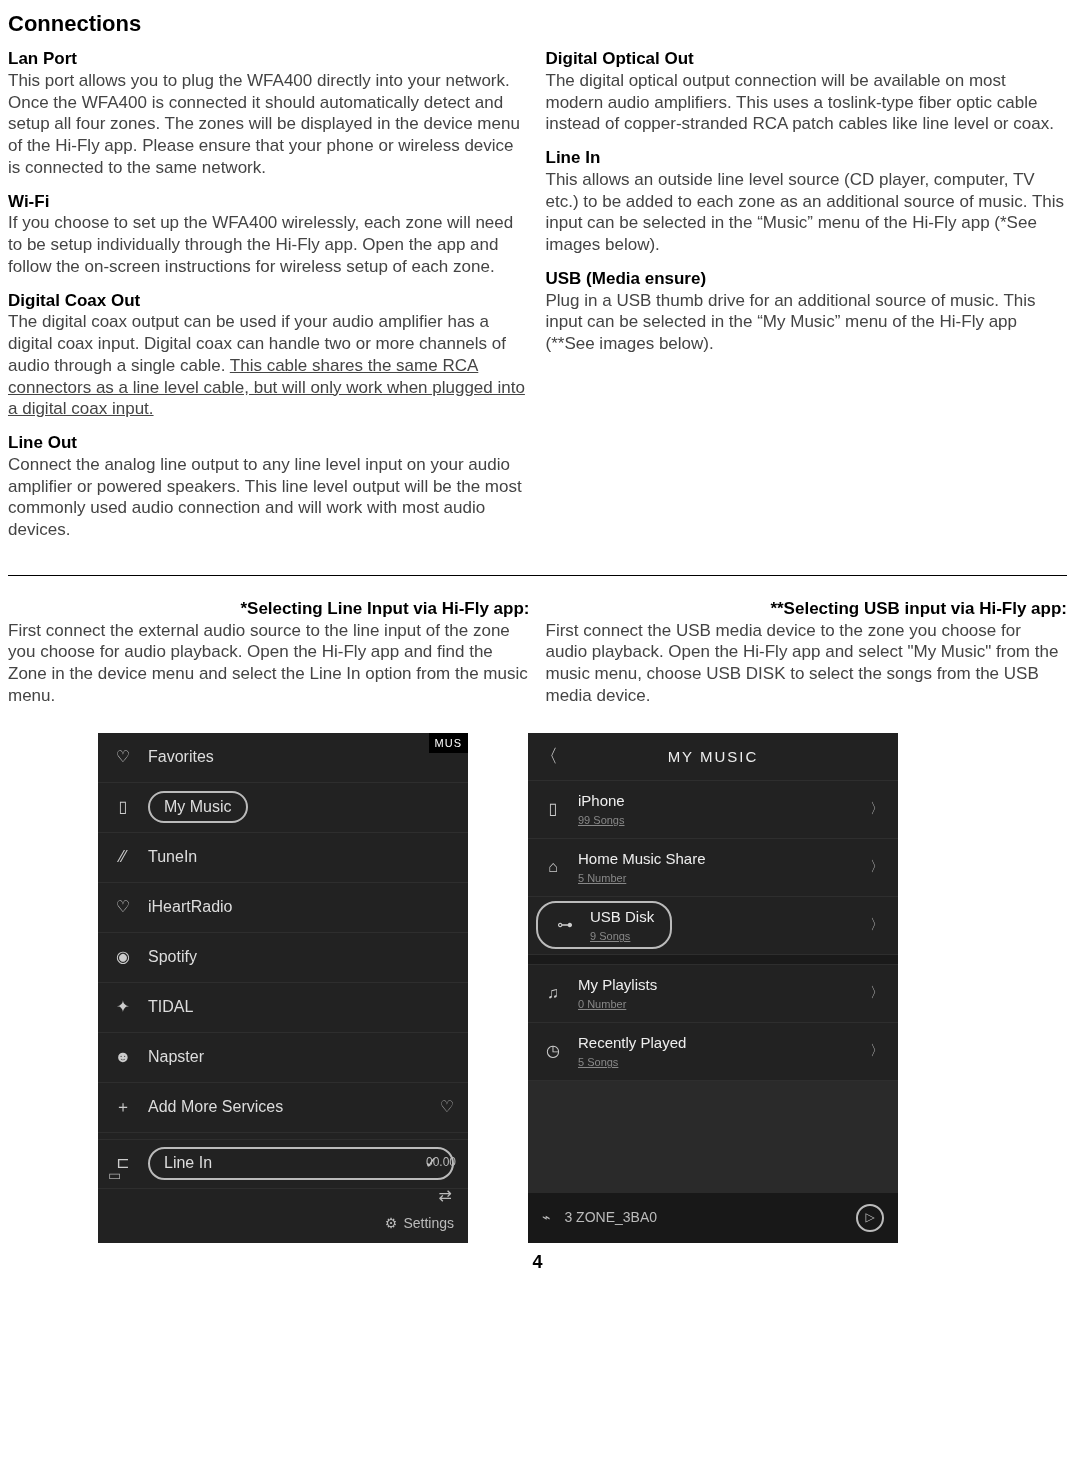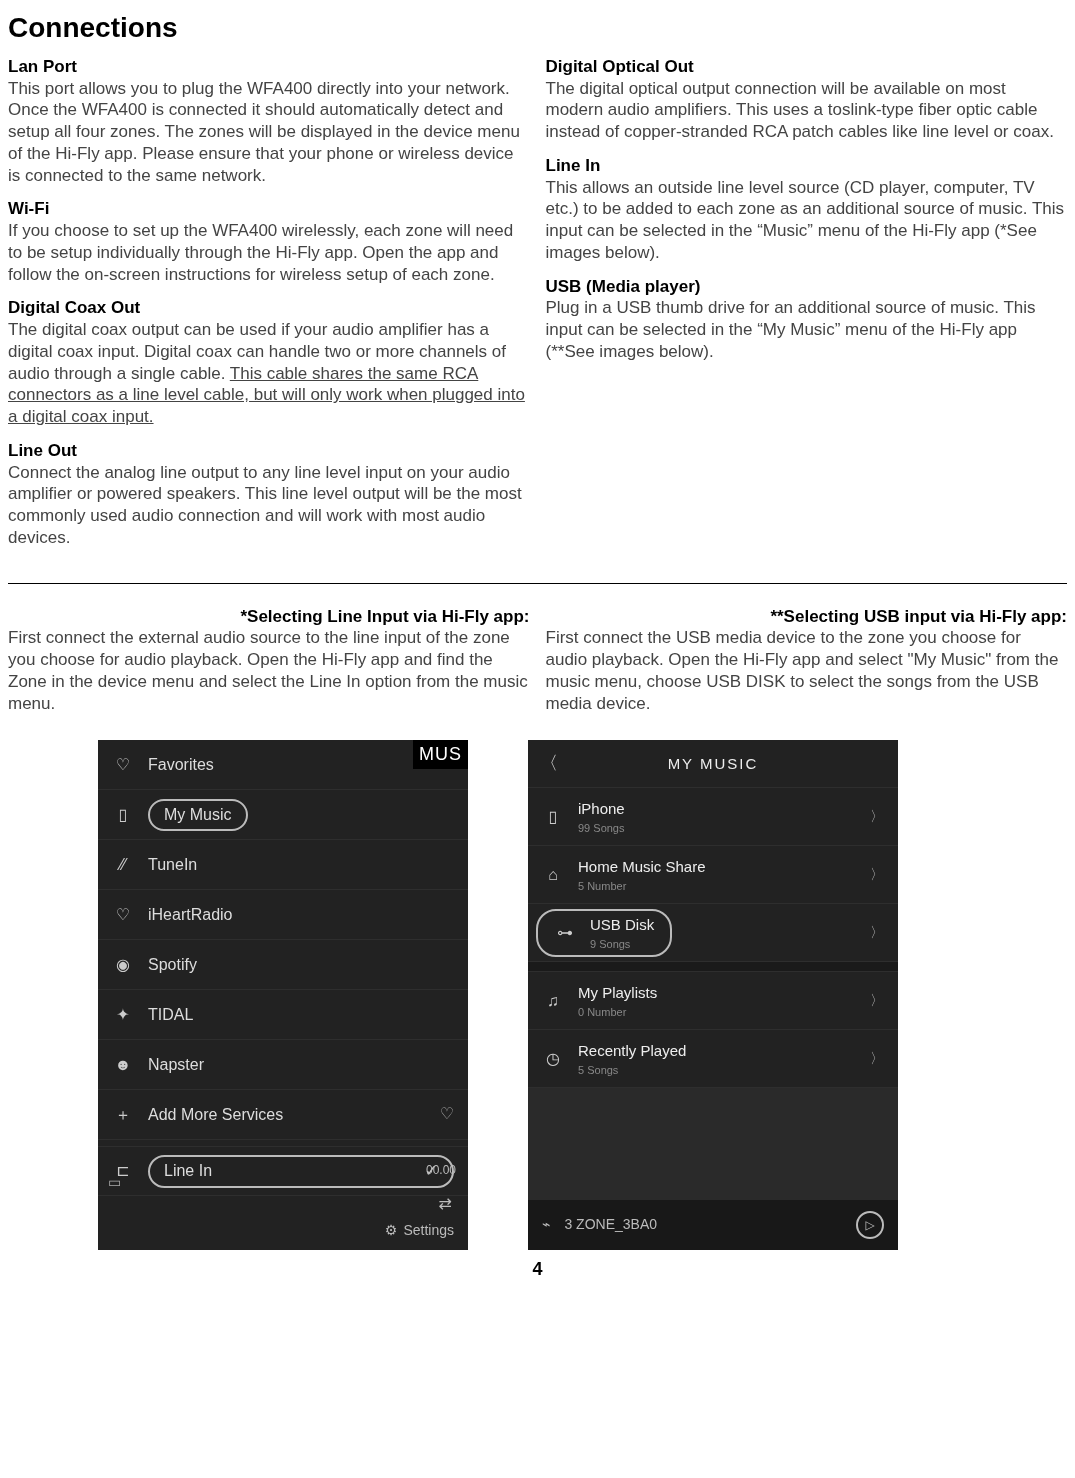--- a/index.html
+++ b/index.html
@@ -8,21 +8,21 @@
     width: 1075px;
     background: #fff;
     color: #333;
     padding: 10px 8px 10px 8px;
     font-size: 17px;
     line-height: 1.28;
   }
   h1 {
     color: #000;
     font-weight: bold;
-    font-size: 28px;
+    font-size: 22px;
     margin-bottom: 10px;
   }
   .cols {
     display: flex;
     gap: 16px;
   }
   .col { flex: 1; min-width: 0; }
   .section { margin-bottom: 12px; }
   .section-title {
     font-weight: bold;
@@ -79,30 +79,30 @@
   .phone .row .icon {
     width: 22px;
     height: 22px;
     display: flex;
     align-items: center;
     justify-content: center;
     color: #ccc;
     font-size: 16px;
   }
   .phone .row .label { flex: 1; color: #ddd; }
-  .phone .row .sub { display:block; color:#888; font-size: 11px; margin-top:2px; }
+  .phone .row .sub { display:block; color:#888; font-size: 11px; margin-top:2px;text-decoration:underline; }
   .phone .row .chev { color:#aaa; font-size: 14px; }
 
   
   .phoneA .topcut {
     position: absolute;
     top: 0; right: 0;
     background: #000;
     color: #fff;
-    font-size: 18px;
+    font-size: 11px;
     padding: 3px 6px;
     letter-spacing: 1px;
   }
   .phoneA .pilled {
     border: 2px solid #bbb;
     border-radius: 18px;
     padding: 4px 14px;
     display: inline-flex;
     align-items: center;
     gap: 14px;
@@ -236,21 +236,21 @@
   <div class="col">
     <div class="section">
       <div class="section-title">Digital Optical Out</div>
       <div class="section-body">The digital optical output connection will be available on most modern audio amplifiers. This uses a toslink-type fiber optic cable instead of copper-stranded RCA patch cables like line level or coax.</div>
     </div>
     <div class="section">
       <div class="section-title">Line In</div>
       <div class="section-body">This allows an outside line level source (CD player, computer, TV etc.) to be added to each zone as an additional source of music. This input can be selected in the “Music” menu of the Hi-Fly app (*See images below).</div>
     </div>
     <div class="section">
-      <div class="section-title">USB (Media player)</div>
+      <div class="section-title">USB (Media ensure)</div>
       <div class="section-body">Plug in a USB thumb drive for an additional source of music. This input can be selected in the “My Music” menu of the Hi-Fly app (**See images below).</div>
     </div>
   </div>
 </div>
 
 <hr class="sep">
 
 <div class="cols">
   <div class="col">
     <div class="instr-title">*Selecting Line Input via Hi-Fly app:</div>

